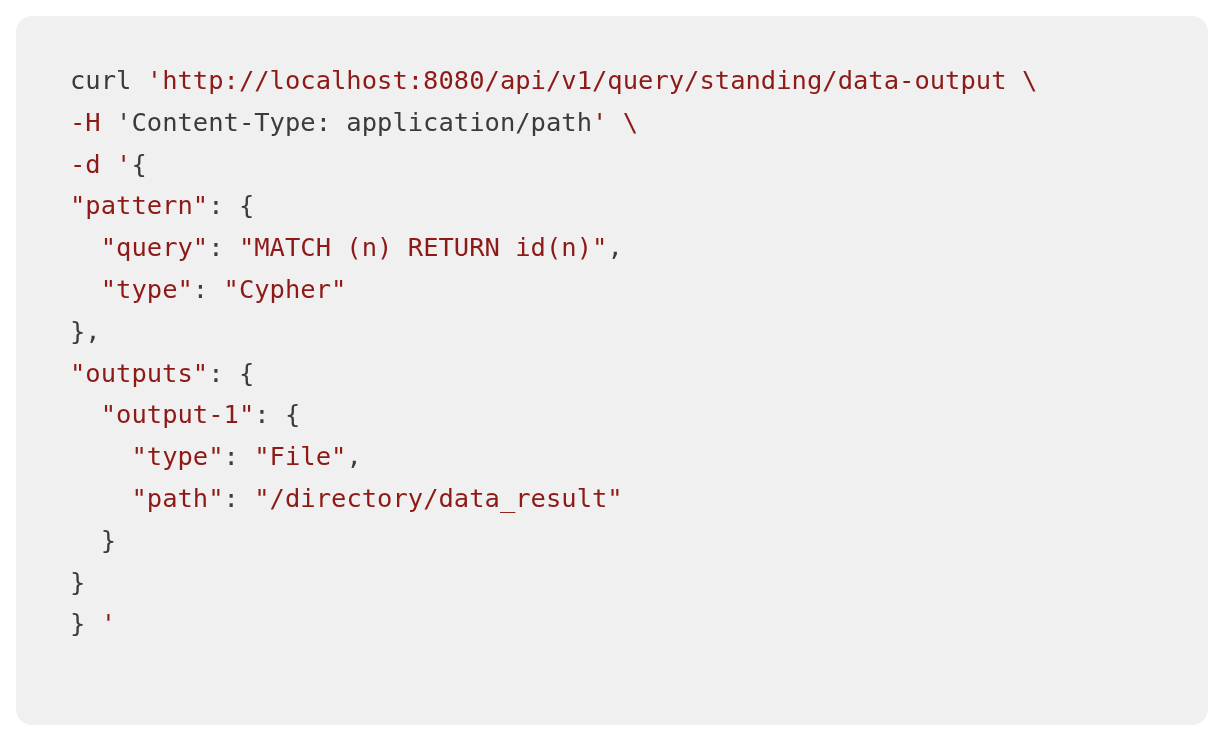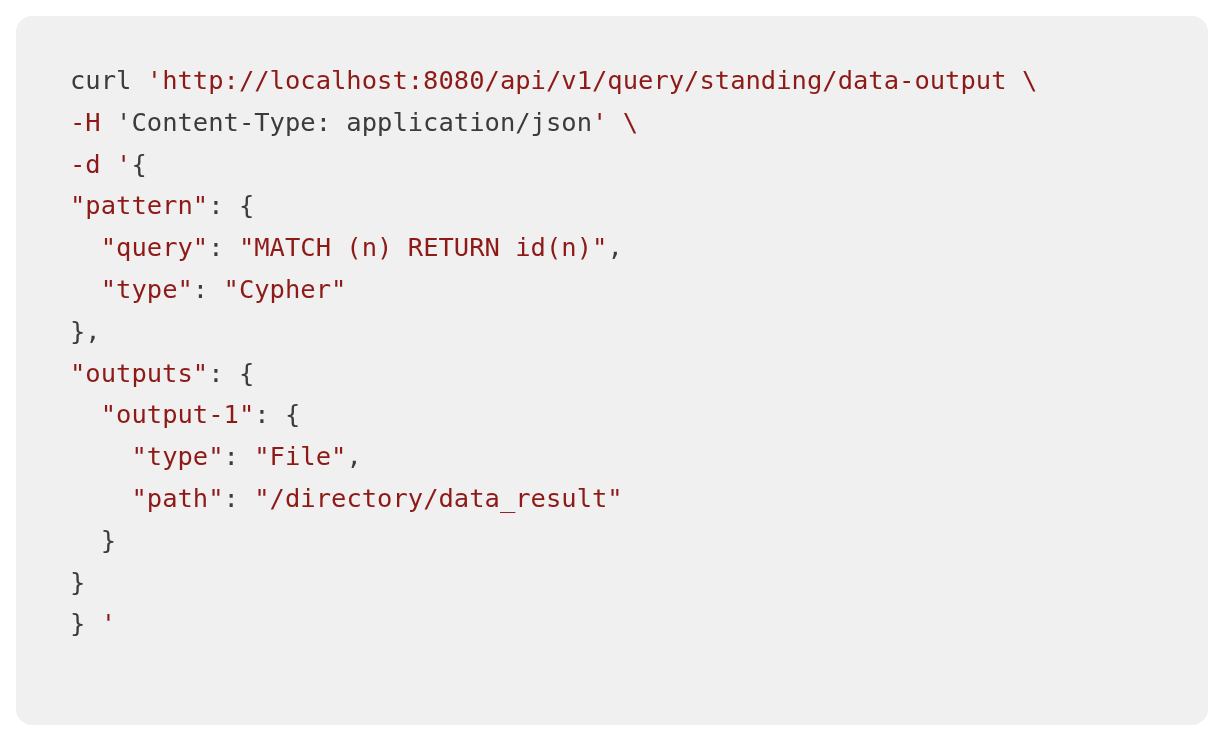--- a/index.html
+++ b/index.html
@@ -44,21 +44,21 @@
   
   .t-plain  { color: #3b3b3b; }
   .t-red    { color: #8d1a17; }
   .t-punct  { color: #3b3b3b; }
 </style>
 <style>.t-plain{color:#3b3b3b;}.t-punct{color:#3b3b3b;}.t-red{color:#8d1a17;}#code-card{background:#f0f0f0;border-radius:16px;}body{background:#ffffff;}</style></head>
 <body>
 
 <div id="code-card">
   <pre id="code-block"><span class="ln"><span class="t-plain">curl</span><span class="t-plain"> </span><span class="t-red">'http://localhost:8080/api/v1/query/standing/data-output</span><span class="t-plain"> </span><span class="t-red">\</span>
-</span><span class="ln"><span class="t-red">-H</span><span class="t-plain"> </span><span class="t-plain">'Content-Type: application/json</span><span class="t-red">'</span><span class="t-plain"> </span><span class="t-red">\</span>
+</span><span class="ln"><span class="t-red">-H</span><span class="t-plain"> </span><span class="t-plain">'Content-Type: application/path</span><span class="t-red">'</span><span class="t-plain"> </span><span class="t-red">\</span>
 </span><span class="ln"><span class="t-red">-d</span><span class="t-plain"> </span><span class="t-red">'</span><span class="t-punct">{</span>
 </span><span class="ln"><span class="t-red">"pattern"</span><span class="t-punct">: {</span>
 </span><span class="ln"><span class="t-plain">  </span><span class="t-red">"query"</span><span class="t-punct">: </span><span class="t-red">"MATCH (n) RETURN id(n)"</span><span class="t-punct">,</span>
 </span><span class="ln"><span class="t-plain">  </span><span class="t-red">"type"</span><span class="t-punct">: </span><span class="t-red">"Cypher"</span>
 </span><span class="ln"><span class="t-punct">},</span>
 </span><span class="ln"><span class="t-red">"outputs"</span><span class="t-punct">: {</span>
 </span><span class="ln"><span class="t-plain">  </span><span class="t-red">"output-1"</span><span class="t-punct">: {</span>
 </span><span class="ln"><span class="t-plain">    </span><span class="t-red">"type"</span><span class="t-punct">: </span><span class="t-red">"File"</span><span class="t-punct">,</span>
 </span><span class="ln"><span class="t-plain">    </span><span class="t-red">"path"</span><span class="t-punct">: </span><span class="t-red">"/directory/data_result"</span>
 </span><span class="ln"><span class="t-punct">  }</span>

